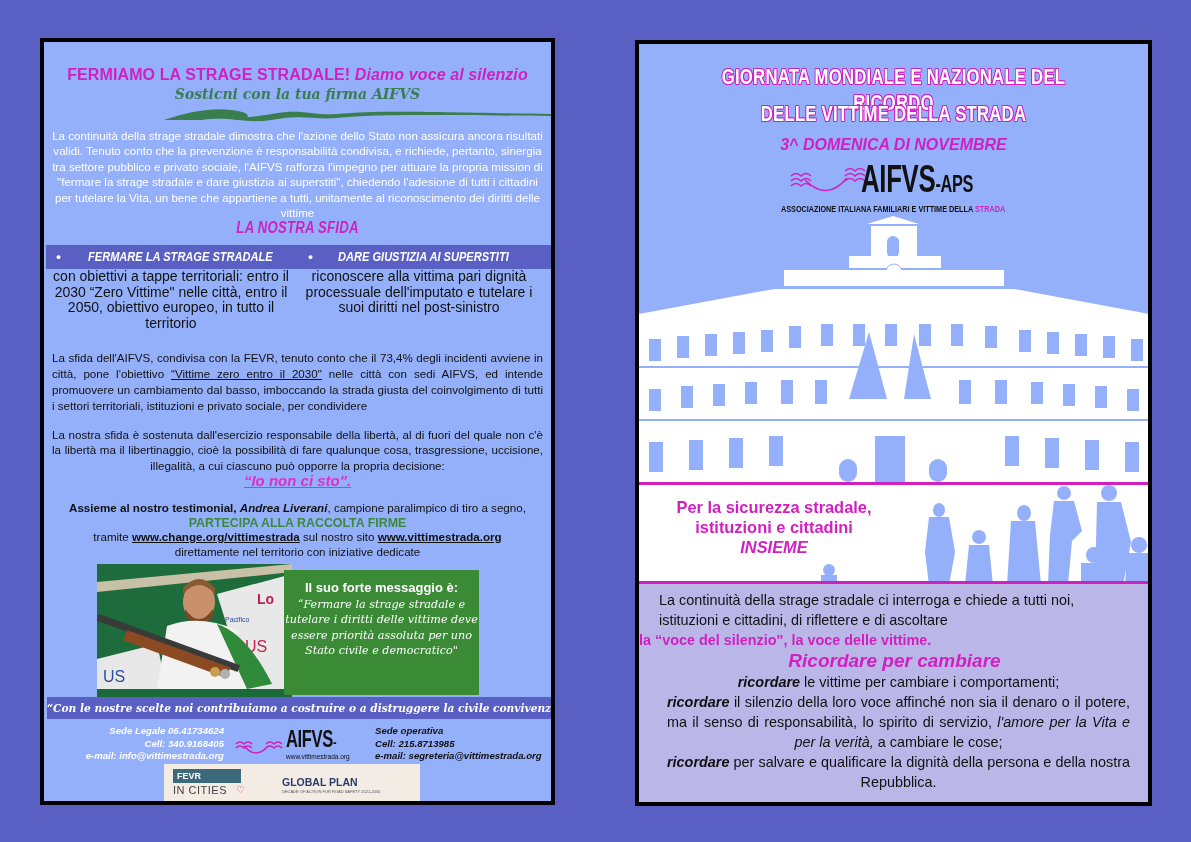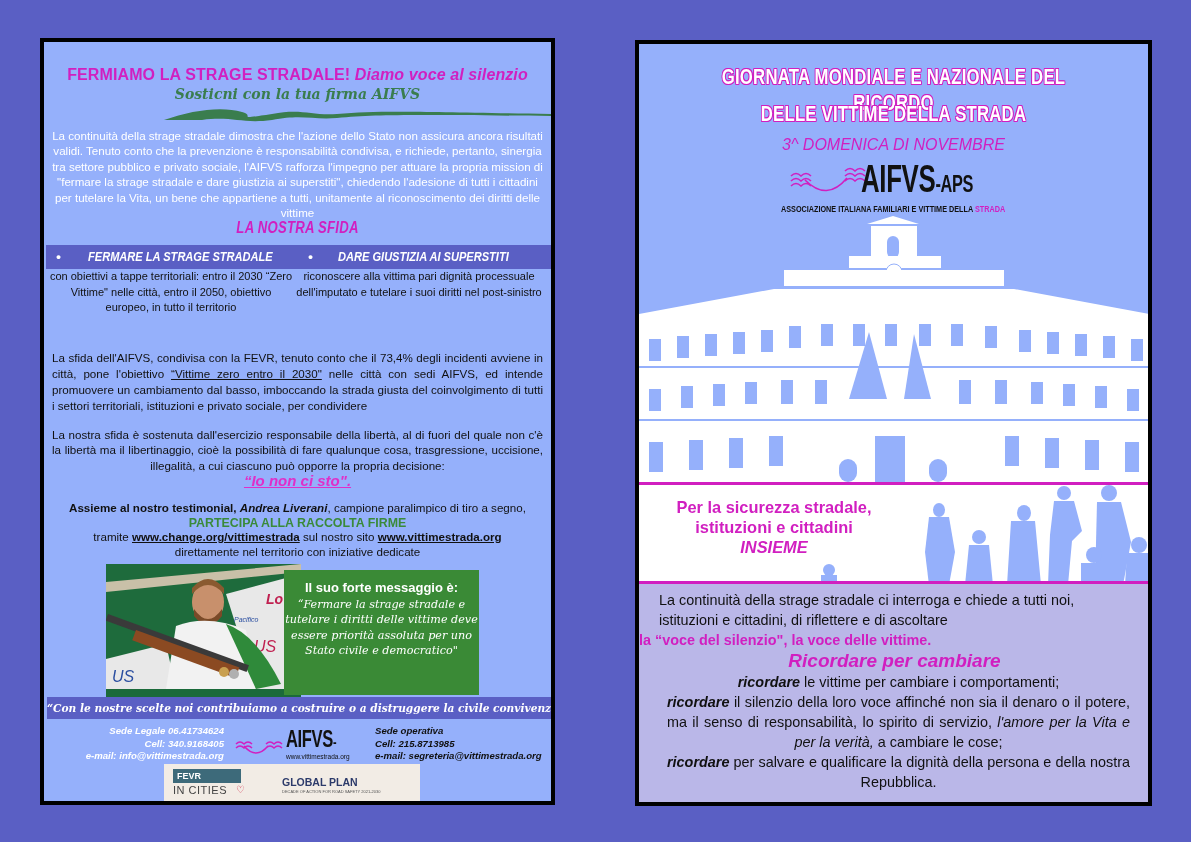--- a/index.html
+++ b/index.html
@@ -14,36 +14,36 @@
   .l-title { position: absolute; left: 0; right: 0; top: 24px; text-align: center; font-weight: bold; font-size: 16px; color: #d11fc0; letter-spacing: 0.1px; }
   .l-title i { font-style: italic; }
   .l-sub { position: absolute; left: 0; right: 0; top: 44px; text-align: center; font-family: "DejaVu Serif", serif; font-style: italic; font-weight: bold; font-size: 14px; color: #3a7d4e; }
   .swoosh { position: absolute; left: 118px; top: 60px; width: 395px; height: 22px; }
   .l-intro { position: absolute; left: 6px; right: 6px; top: 86px; text-align: center; color: #fff; font-size: 11.6px; line-height: 15.4px; }
   .l-sfida { position: absolute; left: 0; right: 0; top: 177px; text-align: center; font-family: "Liberation Sans", sans-serif; font-weight: bold; font-style: italic; font-size: 16px; color: #d11fc0; transform: scaleX(0.82); letter-spacing: 0.3px; }
   .band { position: absolute; left: 2px; width: 505px; top: 203px; height: 24px; background: #5a5fc4; color: #fff; font-weight: bold; font-style: italic; font-size: 13.5px; }
   .band .it { position: absolute; top: 4px; white-space: nowrap; }
   .band .b1 { left: 10px; } .band .t1 { left: 42px; transform: scaleX(0.82); transform-origin: left; }
   .band .b2 { left: 262px; } .band .t2 { left: 292px; transform: scaleX(0.82); transform-origin: left; }
-  .col { position: absolute; top: 227px; text-align: center; font-size: 11px; line-height: 15.6px; color: #111; }
+  .col { position: absolute; top: 227px; text-align: center; font-size: 14px; line-height: 15.6px; color: #111; }
   .col1 { left: 4px; width: 246px; } .col2 { left: 250px; width: 250px; }
 
   .l-para1 { position: absolute; left: 8px; right: 8px; top: 308px; font-size: 11.6px; line-height: 16px; color: #111; text-align: justify; text-align-last: left; }
   .l-para1 u { text-decoration: underline; }
   .l-line-center { position: absolute; left: 0; right: 0; text-align: center; font-size: 11.6px; color: #111; }
   .pink-it { color: #e02fc8; font-style: italic; font-weight: bold; font-size: 15px; }
   .l-para2 { position: absolute; left: 8px; right: 8px; top: 385px; font-size: 11.6px; line-height: 15.4px; color: #111; text-align: justify; text-align-last: center; }
   .l-iononci { position: absolute; left: 0; right: 0; top: 430px; text-align: center; color: #e02fc8; font-style: italic; font-weight: bold; font-size: 15px; text-decoration: underline; }
 
   .l-test { position: absolute; left: 0; right: 0; top: 459px; text-align: center; font-size: 11.6px; line-height: 14.5px; color: #111; }
   .l-test .bold { font-weight: bold; }
   .l-test .green { color: #3a8a3a; font-weight: bold; font-size: 12.4px; }
   .l-test u { font-weight: bold; text-decoration: underline; text-align: right; }
 
-  .photo { position: absolute; left: 62px; top: 522px; width: 195px; height: 136px; overflow: hidden; background: #1b6a3a; font-style: italic; }
+  .photo { position: absolute; left: 53px; top: 522px; width: 195px; height: 136px; overflow: hidden; background: #1b6a3a; }
   .msgbox { position: absolute; left: 240px; top: 528px; width: 195px; height: 125px; background: #3a8a36; color: #fff; text-align: center; padding-top: 10px; }
   .msgbox .h { font-weight: bold; font-size: 13px; margin-bottom: 2px; }
   .msgbox .q { font-family: "DejaVu Serif", serif; font-style: italic; font-size: 11.2px; line-height: 15.3px; }
 
   .quotebar { position: absolute; left: 3px; top: 655px; width: 504px; height: 22px; background: #5a5fc4; color: #fff; font-family: "DejaVu Serif", serif; font-weight: bold; font-style: italic; font-size: 10.6px; text-align: center; line-height: 22px; white-space: nowrap; }
 
   .contact-l { position: absolute; right: 327px; top: 683px; text-align: right; color: #fff; font-style: italic; font-weight: bold; font-size: 9.6px; line-height: 12.5px; }
   .contact-r { position: absolute; left: 331px; top: 683px; text-align: left; color: #111; font-style: italic; font-weight: bold; font-size: 9.6px; line-height: 12.5px; }
   .logo-small { position: absolute; left: 190px; top: 684px; width: 140px; height: 40px; }
   .logo-small .txt { position: absolute; left: 52px; top: 0; font-size: 23px; font-weight: bold; color: #111; transform: scaleX(0.72); transform-origin: left; letter-spacing: -0.5px; }
@@ -54,21 +54,21 @@
   .fevr { position: absolute; left: 9px; top: 5px; width: 68px; height: 14px; background: #3d6a7a; color: #fff; font-size: 9px; font-weight: bold; padding-left: 4px; line-height: 14px; }
   .incities { position: absolute; left: 9px; top: 20px; font-size: 11px; color: #444; letter-spacing: 0.5px; }
   .heart { position: absolute; left: 72px; top: 20px; font-size: 10px; color: #d02040; }
   .gp { position: absolute; left: 118px; top: 12px; font-size: 10.5px; font-weight: bold; color: #2c3a6a; }
   .gp-sub { position: absolute; left: 118px; top: 25px; font-size: 4px; color: #555; }
 
   
   .r-title { position: absolute; left: 0; right: 0; text-align: center; font-weight: bold; font-size: 22px; color: #fff; transform: scaleX(0.76); letter-spacing: 0.3px;
     text-shadow: -1px -1px 0 #d11fc0, 1px -1px 0 #d11fc0, -1px 1px 0 #d11fc0, 1px 1px 0 #d11fc0, 0 1px 0 #d11fc0, 1px 0 0 #d11fc0, 0 -1px 0 #d11fc0, -1px 0 0 #d11fc0; }
   .r-t1 { top: 20px; } .r-t2 { top: 57px; }
-  .r-date { position: absolute; left: 0; right: 0; top: 92px; text-align: center; color: #d11fc0; font-style: italic; font-weight: normal; font-size: 16px; }
+  .r-date { position: absolute; left: 0; right: 0; top: 92px; text-align: center; color: #d11fc0; font-style: italic; font-weight: bold; font-size: 16px; }
   .r-logo { position: absolute; left: 150px; top: 114px; width: 250px; height: 60px; }
   .r-logo .txt { position: absolute; left: 72px; top: 0; font-size: 38px; font-weight: bold; color: #111; transform: scaleX(0.68); transform-origin: left; letter-spacing: -0.5px; }
   .r-logo .txt span { font-size: 24px; }
   .r-logo .sub { position: absolute; left: -8px; top: 46px; font-size: 9.3px; font-weight: bold; color: #111; white-space: nowrap; transform: scaleX(0.78); transform-origin: left; }
   .r-logo .sub span { color: #d11fc0; }
 
   .building { position: absolute; left: 0; top: 170px; width: 511px; height: 268px; }
   .insieme { position: absolute; left: 0; top: 438px; width: 511px; height: 102px; background: #fff; border-top: 3px solid #d11fc0; border-bottom: 3px solid #d11fc0; overflow: hidden; }
   .insieme .txt { position: absolute; left: 10px; width: 250px; top: 12px; text-align: center; color: #d11fc0; font-weight: bold; font-size: 16.4px; line-height: 20px; }
   .insieme .txt i { }

